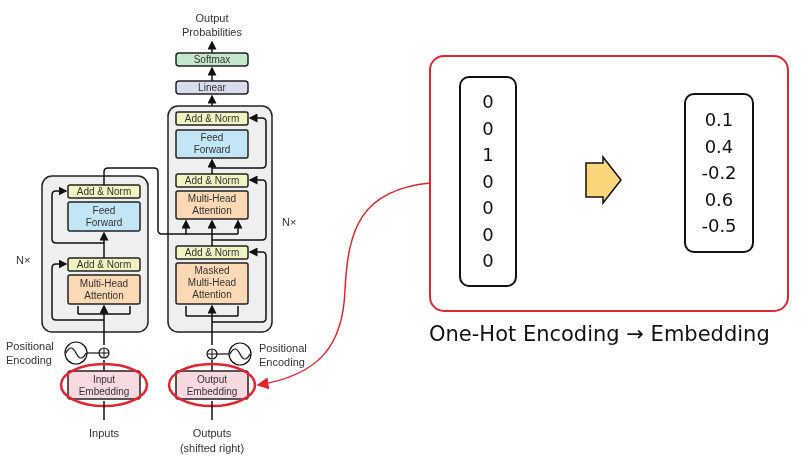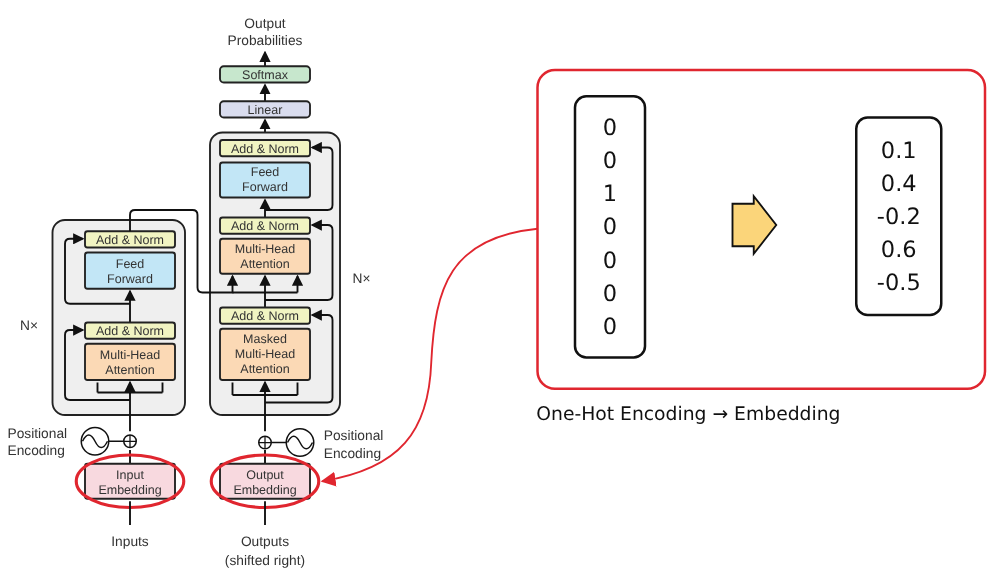--- a/index.html
+++ b/index.html
@@ -1,21 +1,21 @@
 <!DOCTYPE html>
 <html><head>
 <meta charset="utf-8">
 <style>
   html, body { margin:0; padding:0; background:#ffffff; }
   body { width:806px; height:460px; position:relative; overflow:hidden; font-family:"Liberation Sans", sans-serif; }
   svg { position:absolute; left:0; top:0; }
   .lbl { font-family:"Liberation Sans", sans-serif; fill:#333; font-size:11px; }
   .blk { font-family:"Liberation Sans", sans-serif; fill:#333; font-size:10px; }
   .num { font-family:"DejaVu Sans", sans-serif; fill:#111; font-size:18px; }
-  .caption { position:absolute; left:429px; top:322px; font-family:"DejaVu Sans", sans-serif; font-size:15px; color:#111; white-space:nowrap; }
+  .caption { position:absolute; left:429px; top:322px; font-family:"DejaVu Sans", sans-serif; font-size:21px; color:#111; white-space:nowrap; }
 </style>
 </head>
 <body>
 
 <svg width="806" height="460" viewBox="0 0 806 460">
   <defs>
     <marker id="ah" markerWidth="6" markerHeight="6" refX="5" refY="3" orient="auto">
       <path d="M0,0 L6,3 L0,6 z" fill="#111"></path>
     </marker>
     <marker id="ahr" markerWidth="8" markerHeight="8" refX="7" refY="4" orient="auto">

